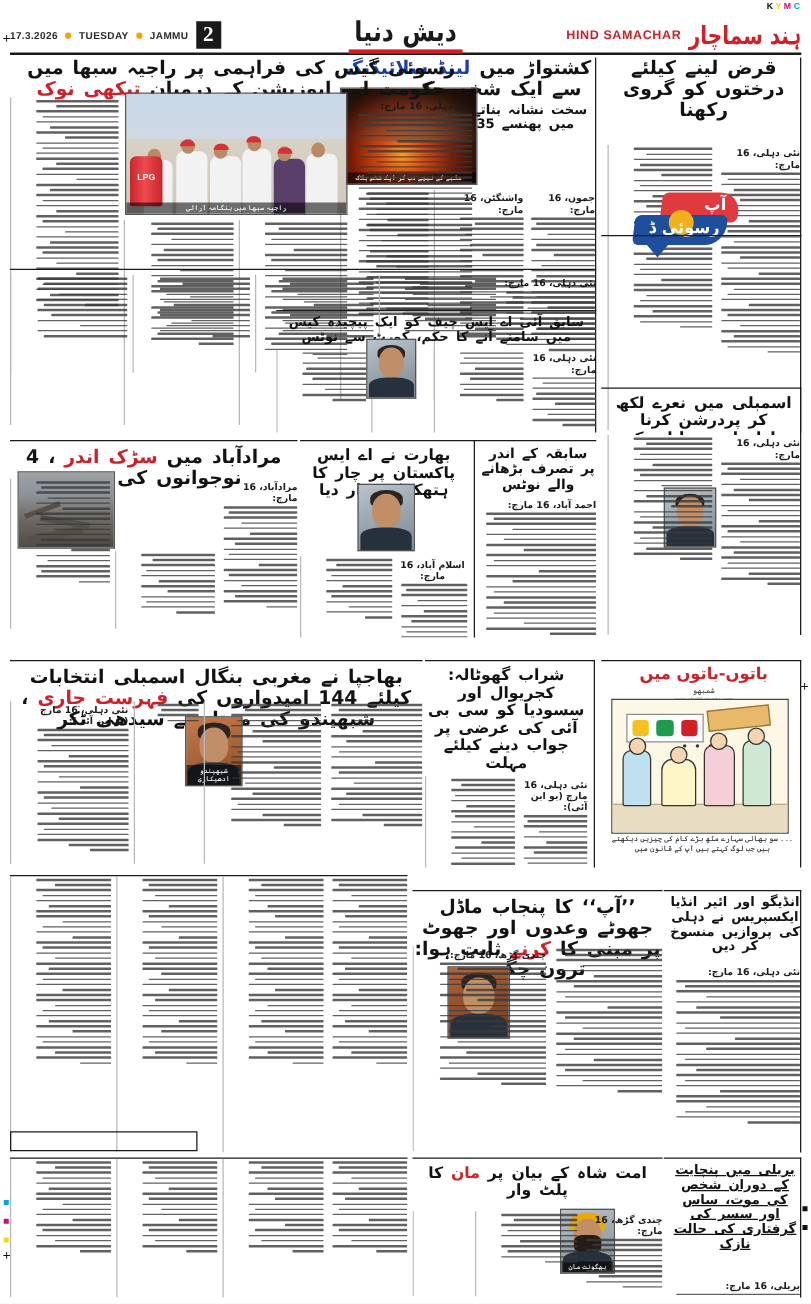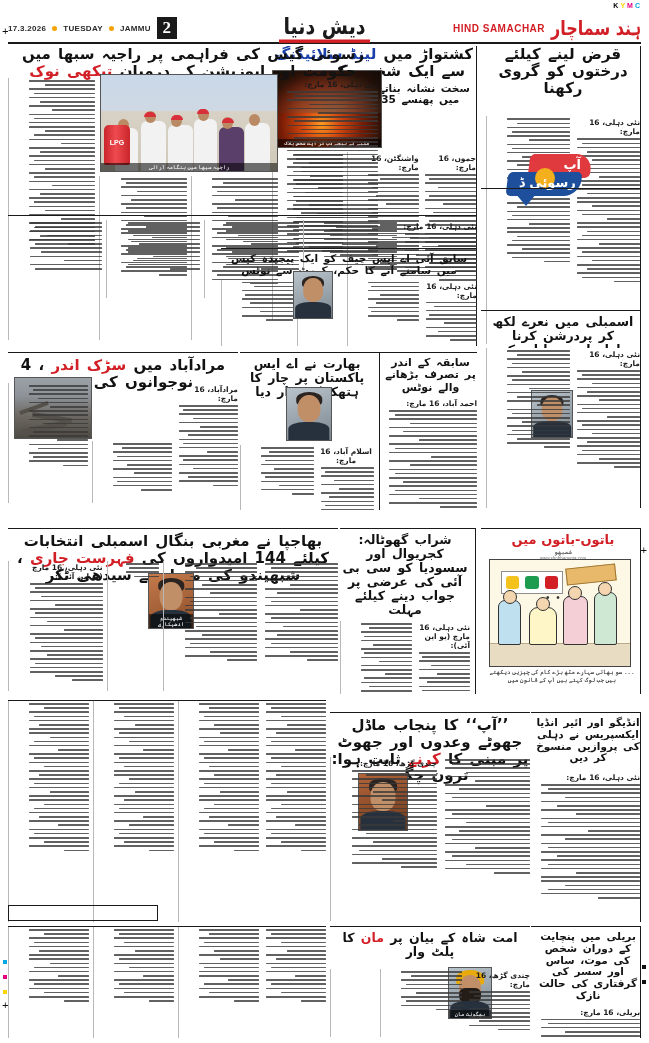--- a/index.html
+++ b/index.html
@@ -1573,21 +1573,21 @@
           <div class="ln w95"></div>
           <div class="ln w88"></div>
         <div class="ln w95"></div>
           <div class="ln w40"></div>
       </div>
       <div class="col sep" style="flex:0 0 46px;"></div>
     </div>
   </div>
 
   <div class="box rule-top rule-right" style="right:8px; top:926px; width:110px; height:112px; padding-left:5px; padding-top:4px;">
-    <div class="hl sml" style="margin-bottom:4px;">بریلی میں پنچایت کے دوران شخص کی موت، ساس اور سسر کی گرفتاری کی حالت نازک</div>
+    <div class="hl sml" style="margin-bottom:20px;text-decoration:underline;">بریلی میں پنچایت کے دوران شخص کی موت، ساس اور سسر کی گرفتاری کی حالت نازک</div>
     <div class="col">
       <div class="dateline">بریلی، 16 مارچ:</div>
       <div class="ln w95"></div>
         <div class="ln w88"></div>
         <div class="ln w95"></div>
         <div class="ln w72"></div>
       <div class="ln w95"></div>
 
     </div>
   </div>

